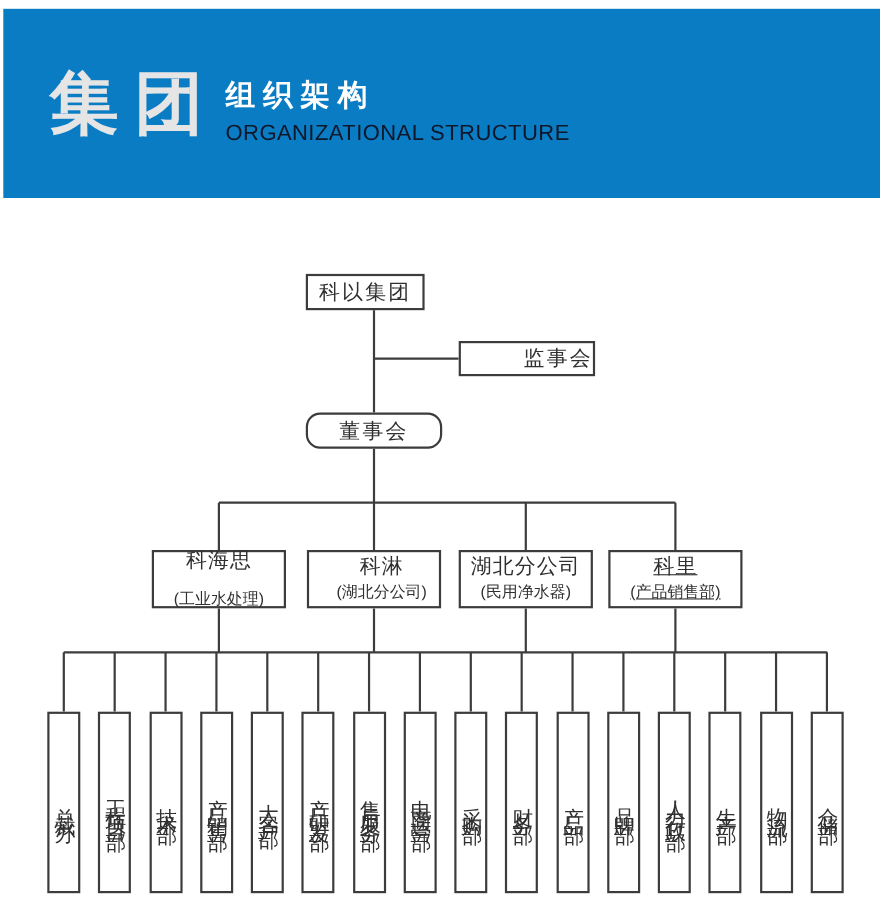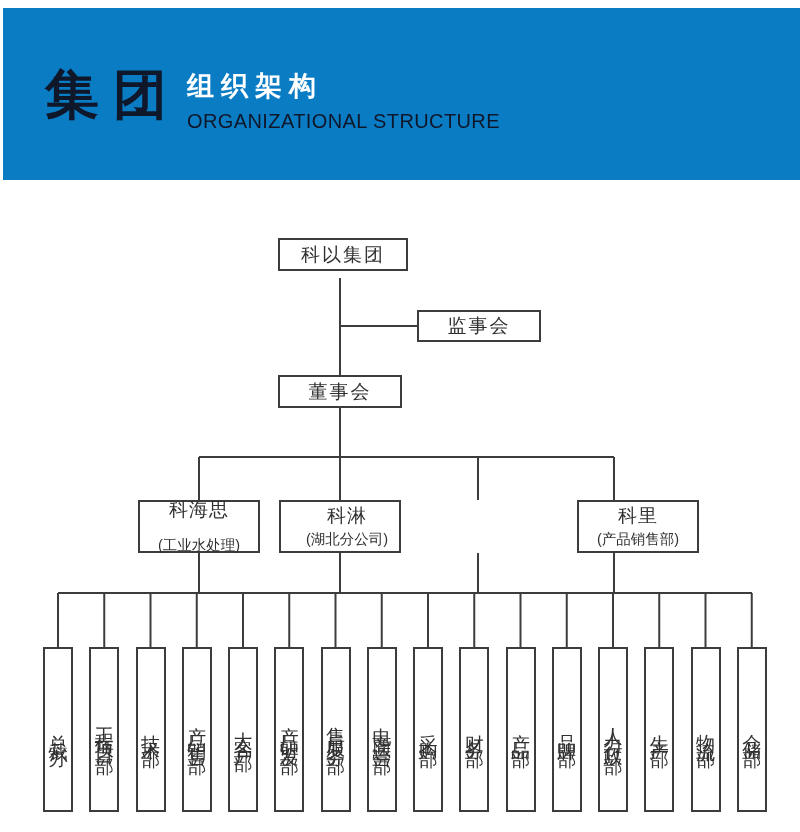--- a/index.html
+++ b/index.html
@@ -18,22 +18,22 @@
   .banner {
     position: absolute;
     left: 3px; top: 8px;
     width: 797px; height: 172px;
     background: #0a7cc4;
     display: flex;
     align-items: center;
     padding-left: 42px;
   }
   .banner-title {
-    color: #0f172a;
-    font-size: 54px;
+    color: #e5e5e5;
+    font-size: 63px;
     font-weight: 700;
     letter-spacing: 14px;
     line-height: 1;
   }
   .banner-sub {
     display: flex;
     flex-direction: column;
     margin-left: 6px;
     margin-top: 16px;
   }
@@ -96,28 +96,28 @@
   }
   .dept-label {
     writing-mode: vertical-rl;
     text-orientation: upright;
     font-size: 19px;
     letter-spacing: 7px;
     line-height: 30px;
   }
 
   
-  .pos-root        { left: 278px; top:  58px; width: 130px; height: 33px; }
-  .pos-supervisory { left: 417px; top: 130px; width: 124px; height: 32px; }
-  .pos-board       { left: 278px; top: 195px; width: 124px; height: 33px; }
+  .pos-root        { left: 278px; top:  69px; width: 108px; height: 33px; }
+  .pos-supervisory { left: 417px; top: 130px; width: 124px; height: 32px; justify-content: flex-end; }
+  .pos-board       { left: 278px; top: 195px; width: 124px; height: 33px; border-radius: 13px; }
 
   .pos-div-0 { left: 138px; top: 320px; width: 122px; height: 53px; gap: 12px; }
   .pos-div-1 { left: 279px; top: 320px; width: 122px; height: 53px; padding-left: 14px; }
   .pos-div-2 { left: 417px; top: 320px; width: 122px; height: 53px; }
-  .pos-div-3 { left: 577px; top: 320px; width: 122px; height: 53px; }
+  .pos-div-3 { left: 553px; top: 320px; width: 122px; height: 53px; text-decoration: underline; }
 
   .pos-dept-0  { left:  43px;    }
   .pos-dept-1  { left:  89.25px; }
   .pos-dept-2  { left: 135.5px;  }
   .pos-dept-3  { left: 181.75px; }
   .pos-dept-4  { left: 228px;    }
   .pos-dept-5  { left: 274.25px; }
   .pos-dept-6  { left: 320.5px;  }
   .pos-dept-7  { left: 366.75px; }
   .pos-dept-8  { left: 413px;    }
@@ -192,20 +192,24 @@
     </div>
 
     <div class="node node-division pos-div-0">
       <span class="division-name">科海思</span>
       <span class="division-sub">(工业水处理)</span>
     </div>
     <div class="node node-division pos-div-1">
       <span class="division-name">科淋</span>
       <span class="division-sub">(湖北分公司)</span>
     </div>
+    <div class="node node-division pos-div-2">
+      <span class="division-name">湖北分公司</span>
+      <span class="division-sub">(民用净水器)</span>
+    </div>
     <div class="node node-division pos-div-3">
       <span class="division-name">科里</span>
       <span class="division-sub">(产品销售部)</span>
     </div>
 
     <div class="node node-dept pos-dept-0">
         <span class="dept-label">总裁办</span>
       </div>
     <div class="node node-dept pos-dept-1">
         <span class="dept-label">工程项目部</span>

